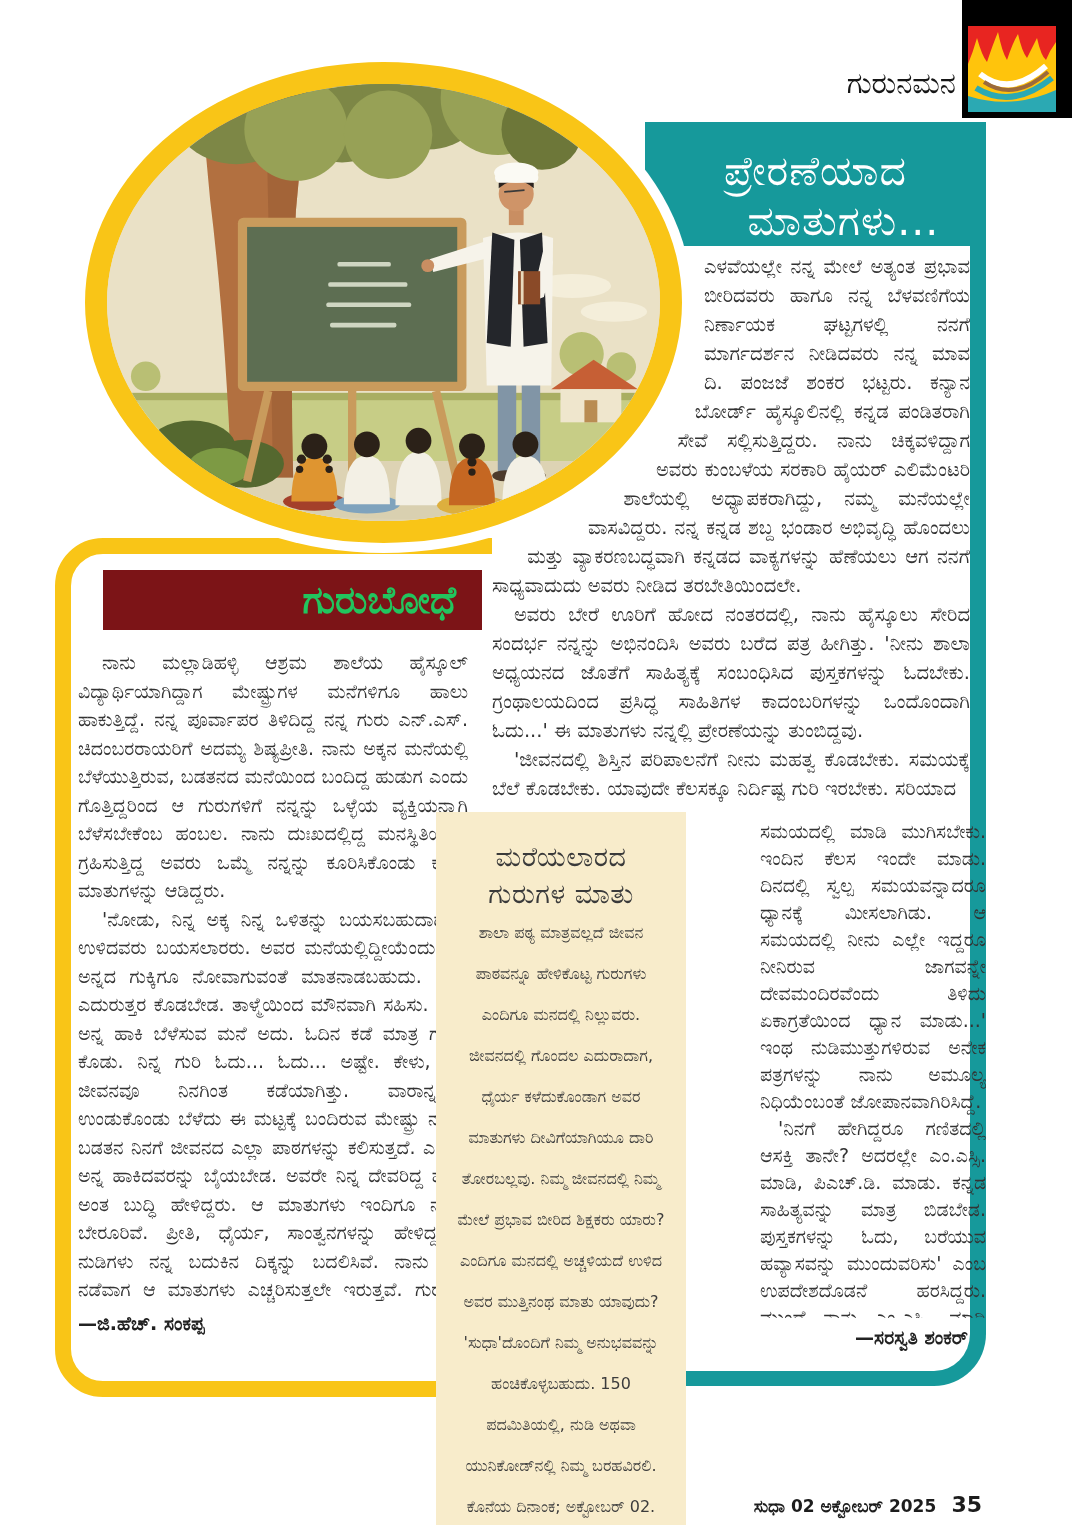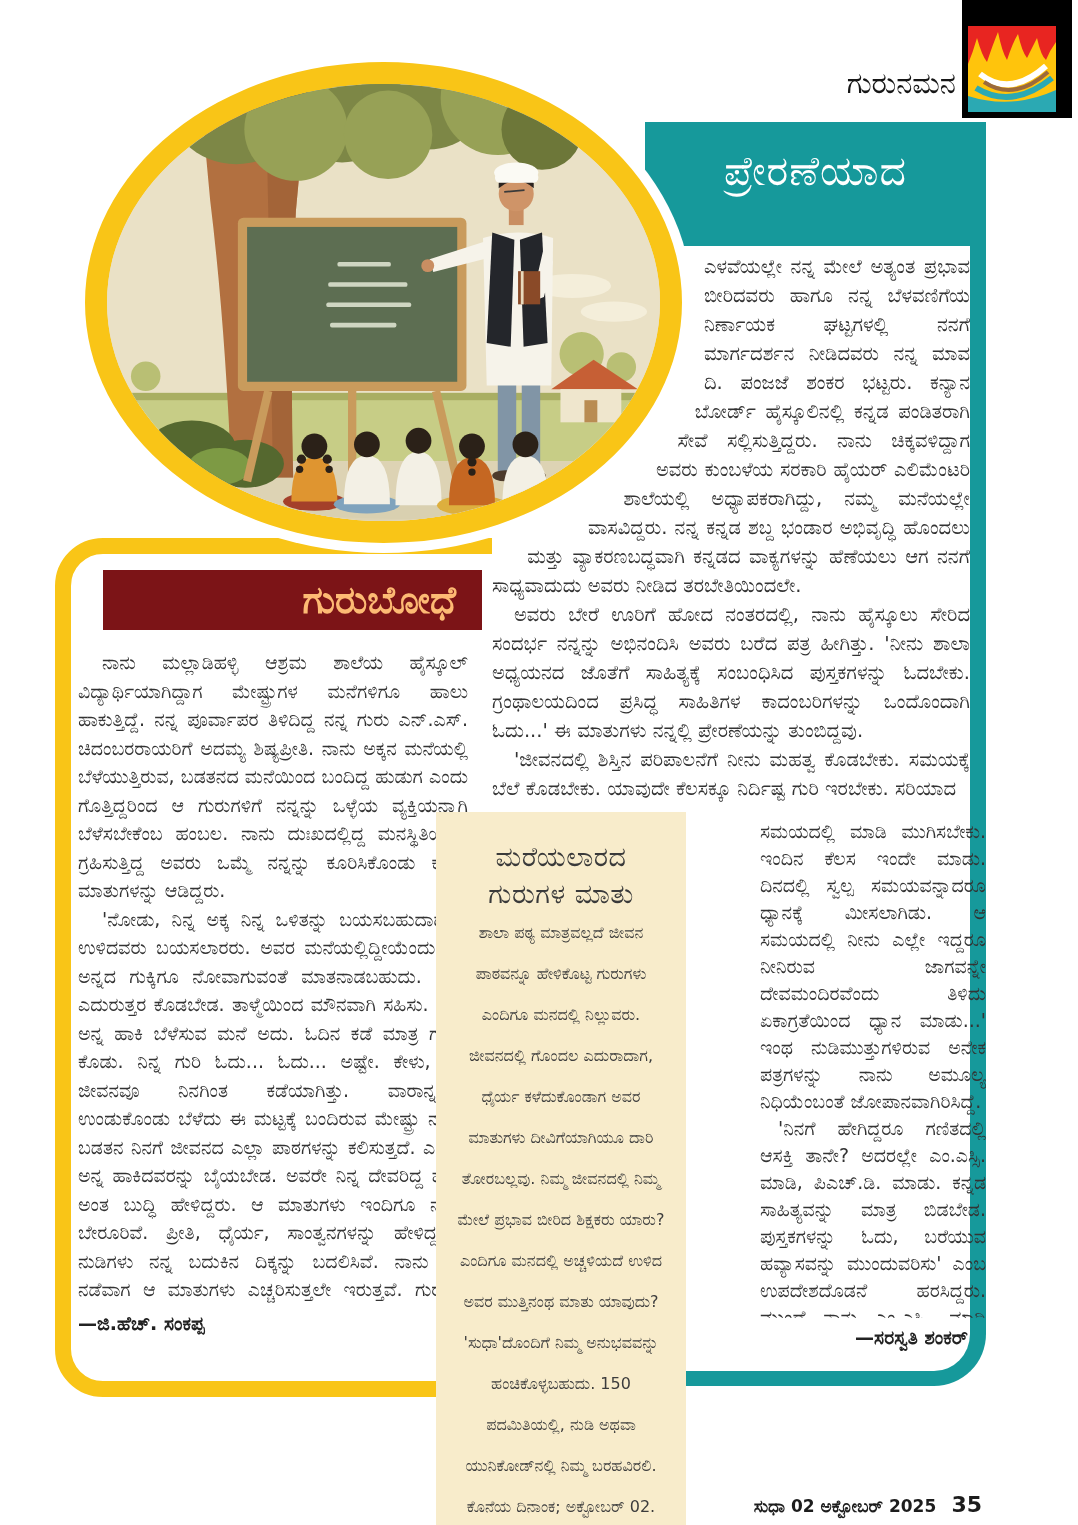--- a/index.html
+++ b/index.html
@@ -25,21 +25,21 @@
   .feature-title-box .t1{font-size:41px; line-height:50px; text-align:center; letter-spacing:1px;}
   .feature-title-box .t2{font-size:41px; line-height:50px; text-align:center; padding-left:56px; letter-spacing:1px;}
   
   .yellow-box{
     position:absolute; left:55px; top:538px; width:631px; height:859px;
     border:16px solid #f9c517; border-radius:48px; box-sizing:border-box;
     background:#fff; z-index:1;
   }
   .maroon-bar{
     position:absolute; left:103px; top:570px; width:379px; height:60px;
-    background:#7c1417; z-index:3; color:#fdba74; font-size:38px; font-weight:bold;
+    background:#7c1417; z-index:3; color:#22c55e; font-size:38px; font-weight:bold;
     text-align:right; line-height:60px; padding-right:26px; box-sizing:border-box;
   }
   .left-col{position:absolute; left:78px; top:648px; width:390px; height:712px; z-index:3;}
   .left-col .flow{height:660px; overflow:hidden; font-size:19px; line-height:28.5px; color:#333; text-align:justify;}
   .left-col p{margin:0; text-indent:24px;}
   .left-col .byline{margin-top:4px; font-weight:bold; font-size:19px; color:#222; padding-right:40px;}
   
   .rcol-1{position:absolute; left:492px; top:252px; width:478px; height:562px; background:#fff; z-index:2;
           font-size:19.5px; line-height:29px; color:#333; text-align:justify; overflow:hidden;}
   .rcol-1 .oval-wrap{
@@ -89,20 +89,21 @@
       <path d="M16,56 Q46,76 80,46" stroke="#9b6a3c" stroke-width="4" fill="none"></path>
       <path d="M8,62 Q44,84 84,52" stroke="#2ba9b3" stroke-width="6" fill="none"></path>
     </svg>
   </div>
 
   <div class="yellow-box"></div>
 
   <div class="feature-frame"></div>
   <div class="feature-title-box">
     <div class="t1">ಪ್ರೇರಣೆಯಾದ</div>
+    <div class="t2">ಮಾತುಗಳು...</div>
   </div>
 
   <div class="rcol-1">
     <div class="oval-wrap"></div>
     <p>ಎಳವೆಯಲ್ಲೇ ನನ್ನ ಮೇಲೆ ಅತ್ಯಂತ ಪ್ರಭಾವ ಬೀರಿದವರು ಹಾಗೂ ನನ್ನ ಬೆಳವಣಿಗೆಯ ನಿರ್ಣಾಯಕ ಘಟ್ಟಗಳಲ್ಲಿ ನನಗೆ ಮಾರ್ಗದರ್ಶನ ನೀಡಿದವರು ನನ್ನ ಮಾವ ದಿ. ಪಂಜಜೆ ಶಂಕರ ಭಟ್ಟರು. ಕನ್ಯಾನ ಬೋರ್ಡ್ ಹೈಸ್ಕೂಲಿನಲ್ಲಿ ಕನ್ನಡ ಪಂಡಿತರಾಗಿ ಸೇವೆ ಸಲ್ಲಿಸುತ್ತಿದ್ದರು. ನಾನು ಚಿಕ್ಕವಳಿದ್ದಾಗ ಅವರು ಕುಂಬಳೆಯ ಸರಕಾರಿ ಹೈಯರ್ ಎಲಿಮೆಂಟರಿ ಶಾಲೆಯಲ್ಲಿ ಅಧ್ಯಾಪಕರಾಗಿದ್ದು, ನಮ್ಮ ಮನೆಯಲ್ಲೇ ವಾಸವಿದ್ದರು. ನನ್ನ ಕನ್ನಡ ಶಬ್ದ ಭಂಡಾರ ಅಭಿವೃದ್ಧಿ ಹೊಂದಲು ಮತ್ತು ವ್ಯಾಕರಣಬದ್ಧವಾಗಿ ಕನ್ನಡದ ವಾಕ್ಯಗಳನ್ನು ಹೆಣೆಯಲು ಆಗ ನನಗೆ ಸಾಧ್ಯವಾದುದು ಅವರು ನೀಡಿದ ತರಬೇತಿಯಿಂದಲೇ.</p>
     <p class="ind">ಅವರು ಬೇರೆ ಊರಿಗೆ ಹೋದ ನಂತರದಲ್ಲಿ, ನಾನು ಹೈಸ್ಕೂಲು ಸೇರಿದ ಸಂದರ್ಭ ನನ್ನನ್ನು ಅಭಿನಂದಿಸಿ ಅವರು ಬರೆದ ಪತ್ರ ಹೀಗಿತ್ತು. 'ನೀನು ಶಾಲಾ ಅಧ್ಯಯನದ ಜೊತೆಗೆ ಸಾಹಿತ್ಯಕ್ಕೆ ಸಂಬಂಧಿಸಿದ ಪುಸ್ತಕಗಳನ್ನು ಓದಬೇಕು. ಗ್ರಂಥಾಲಯದಿಂದ ಪ್ರಸಿದ್ಧ ಸಾಹಿತಿಗಳ ಕಾದಂಬರಿಗಳನ್ನು ಒಂದೊಂದಾಗಿ ಓದು...' ಈ ಮಾತುಗಳು ನನ್ನಲ್ಲಿ ಪ್ರೇರಣೆಯನ್ನು ತುಂಬಿದ್ದವು.</p>
     <p class="ind">'ಜೀವನದಲ್ಲಿ ಶಿಸ್ತಿನ ಪರಿಪಾಲನೆಗೆ ನೀನು ಮಹತ್ವ ಕೊಡಬೇಕು. ಸಮಯಕ್ಕೆ ಬೆಲೆ ಕೊಡಬೇಕು. ಯಾವುದೇ ಕೆಲಸಕ್ಕೂ ನಿರ್ದಿಷ್ಟ ಗುರಿ ಇರಬೇಕು. ಸರಿಯಾದ</p>
   </div>
 
   <div class="rcol-2">

